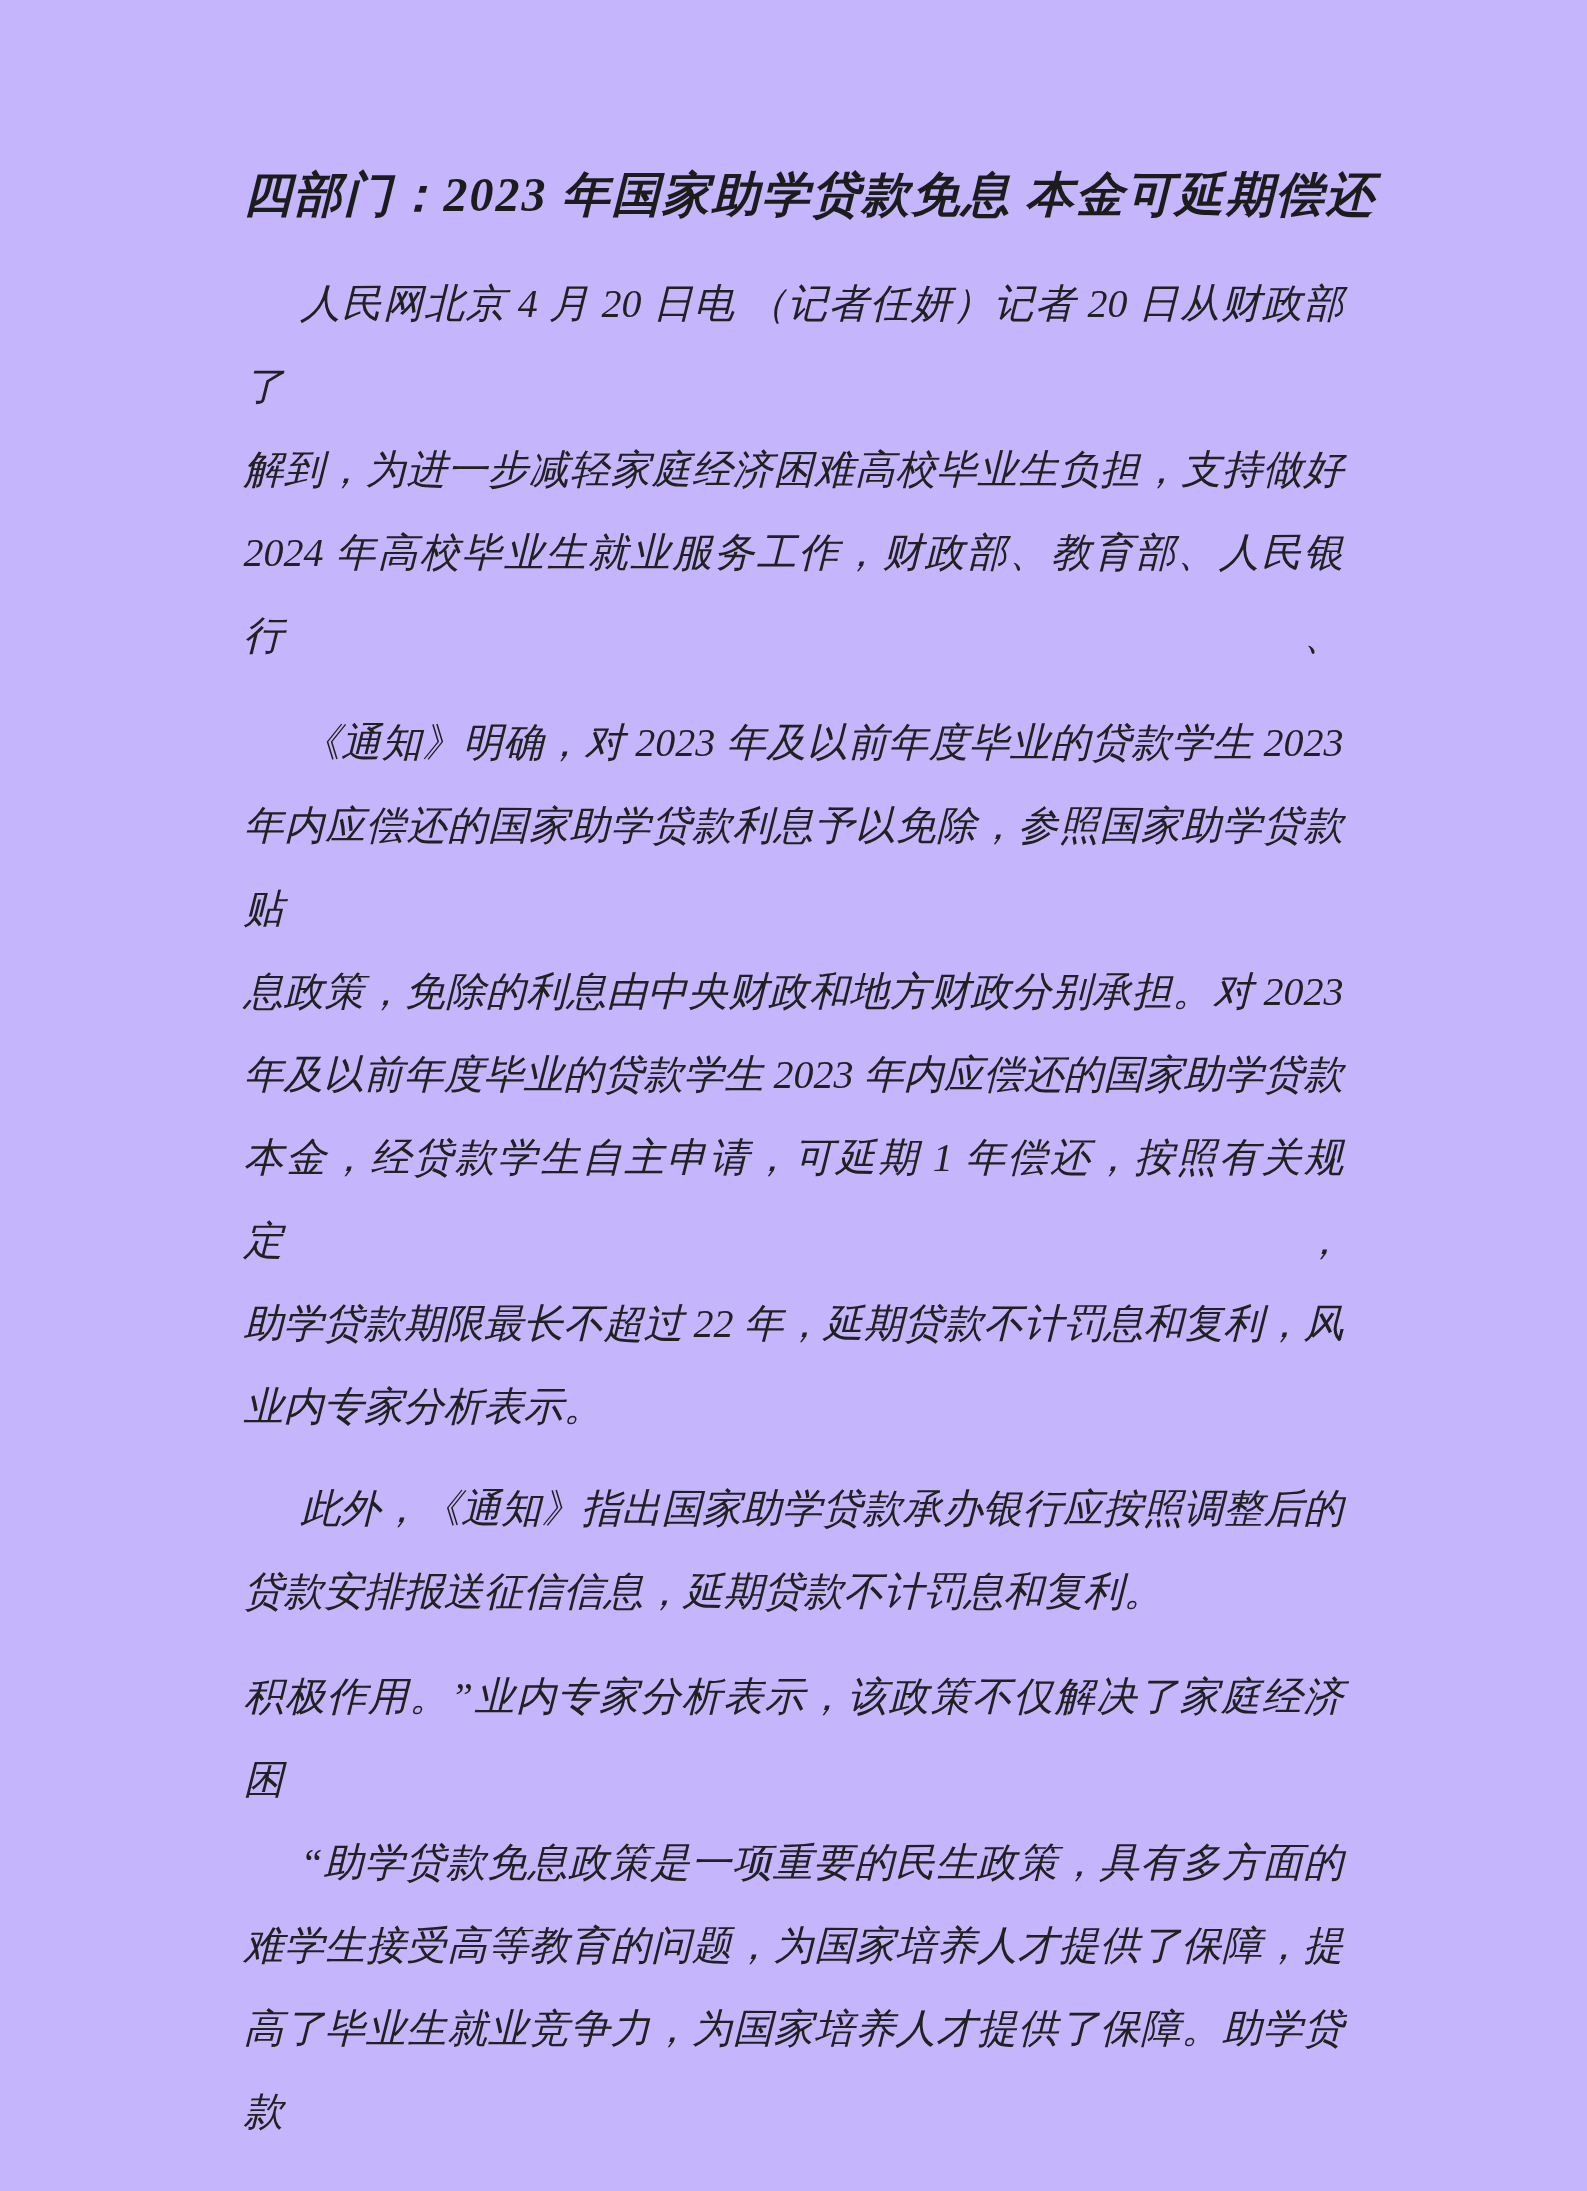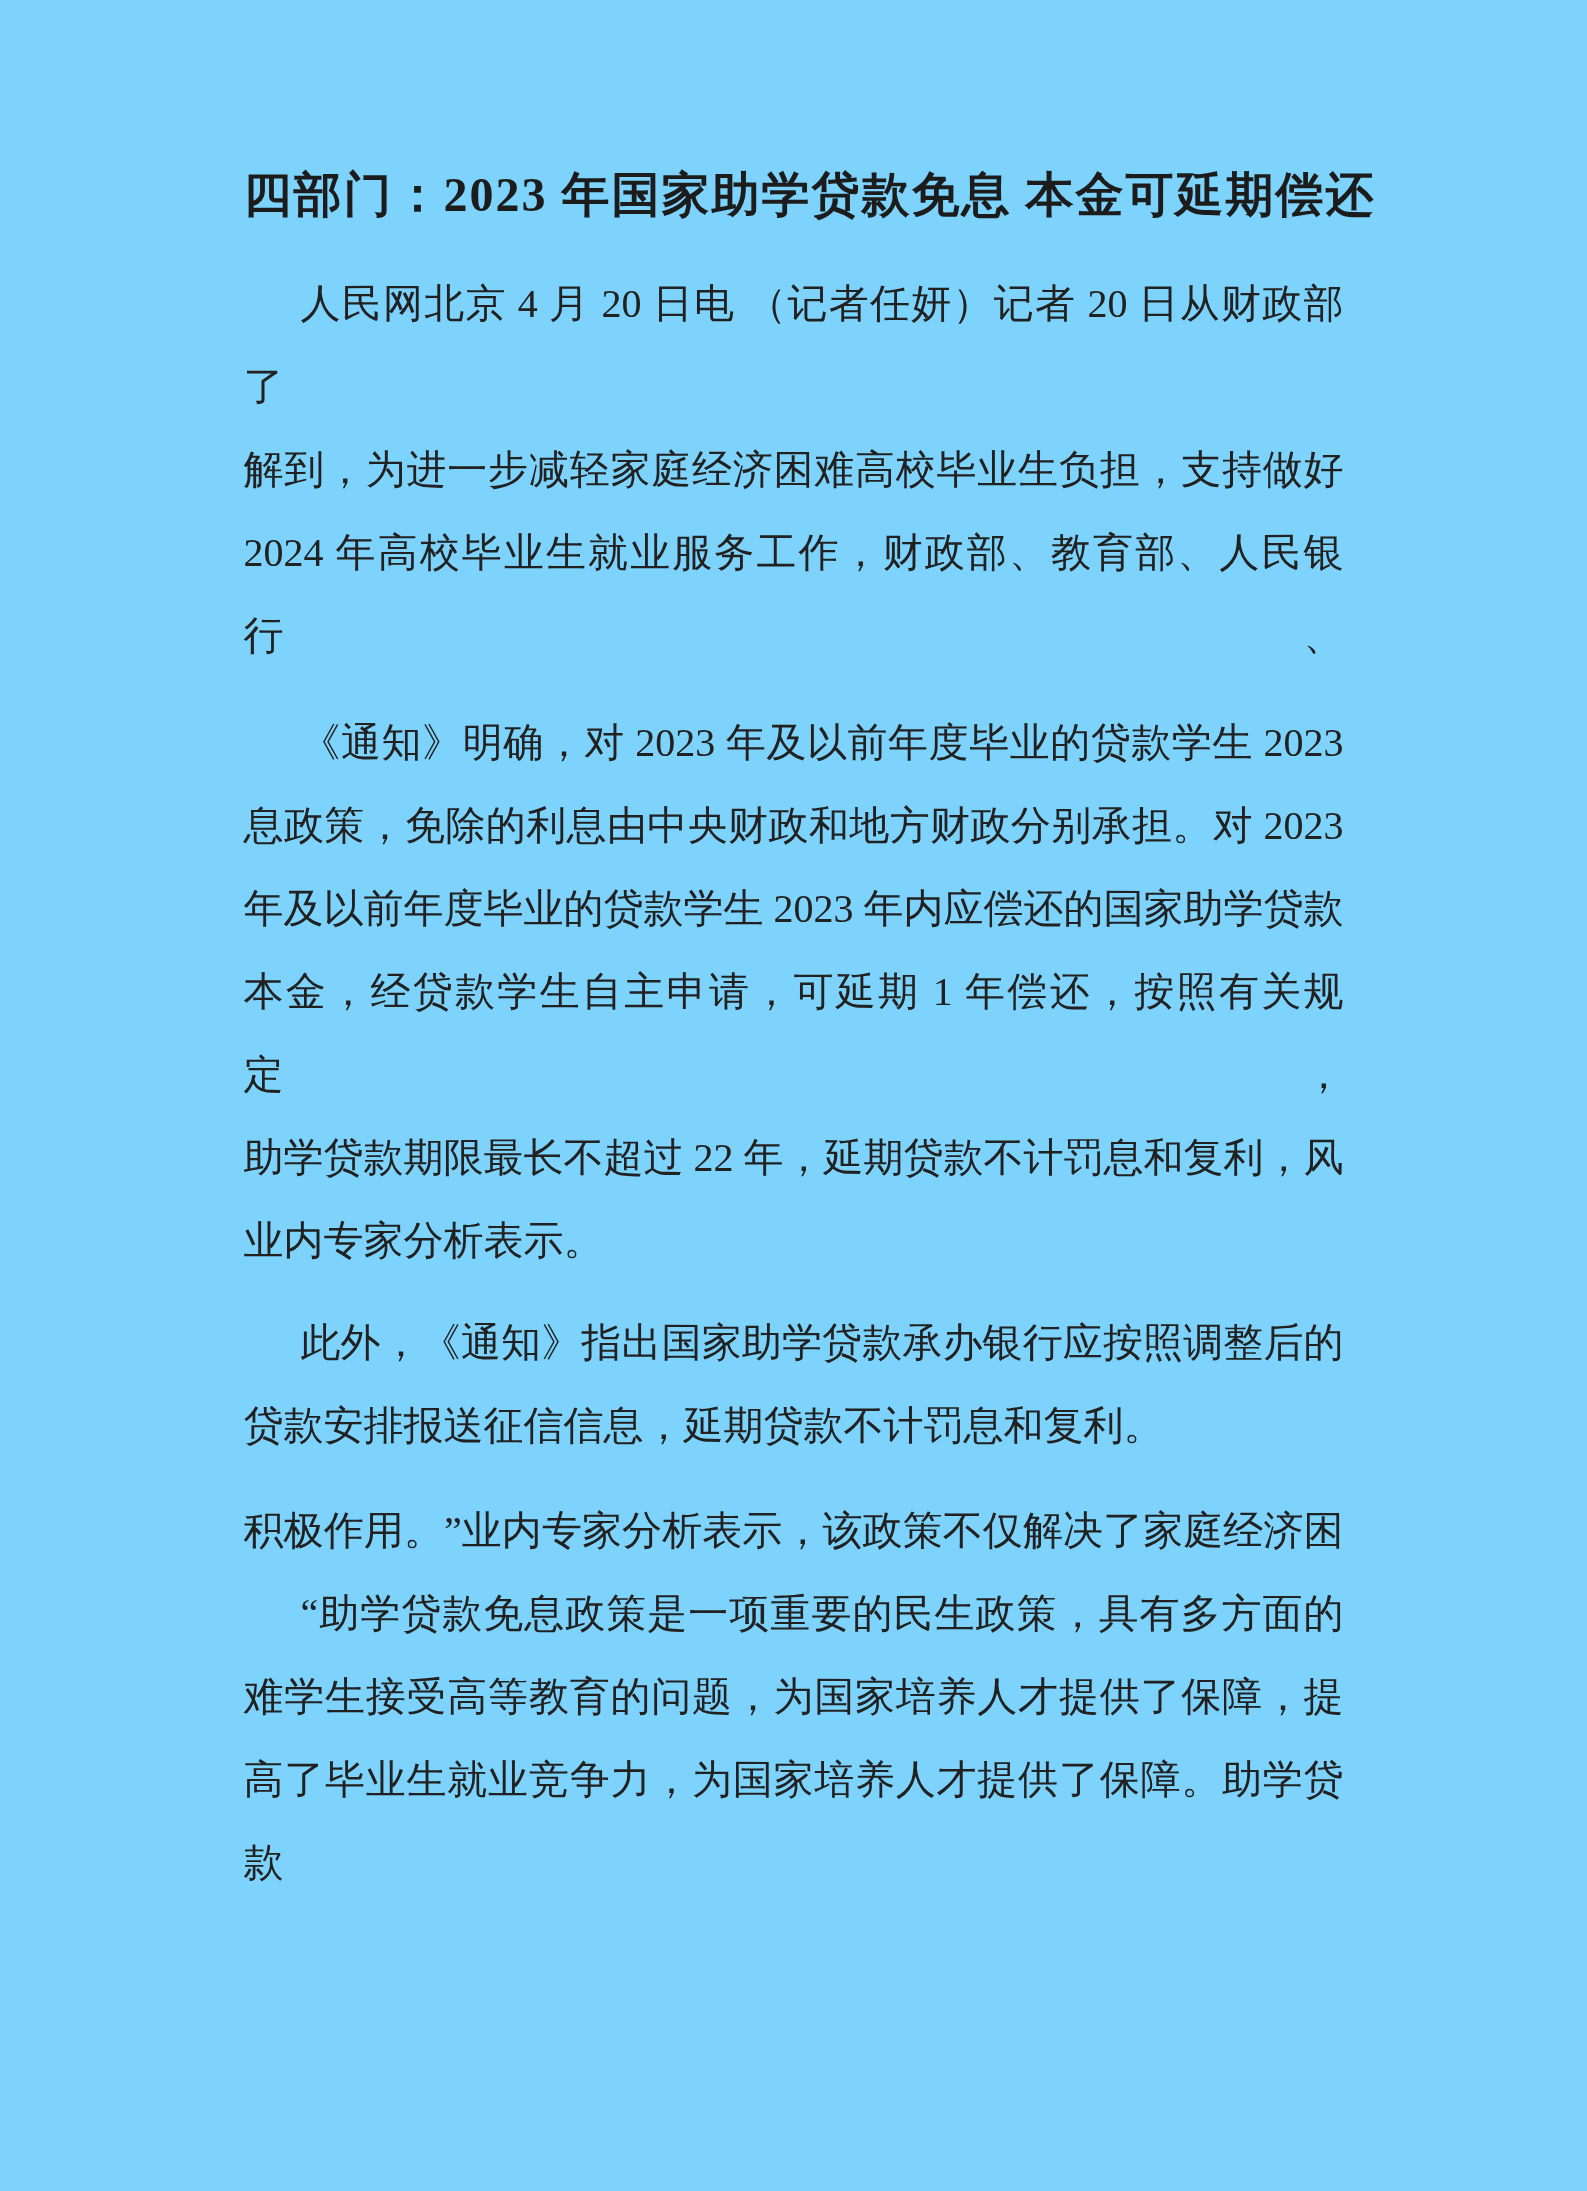--- a/index.html
+++ b/index.html
@@ -4,24 +4,25 @@
 <style>
   html, body {
     margin: 0;
     padding: 0;
     background: #ffffff;
   }
   .page {
     position: relative;
     width: 1587px;
     height: 2191px;
-    background: #7dd3fc;
+    background: #c4b5fd;
     overflow: hidden;
     font-family: "Liberation Serif", "DejaVu Serif", serif;
     color: #212121;
+    font-style: italic;
   }
   .content {
     width: 1100px;
     margin: 0 auto;
   }
   .title {
     margin: 168px 0 0 0;
     padding: 0;
     font-size: 48px;
     line-height: 54px;
@@ -58,20 +59,21 @@
     <h1 class="title">四部门：2023 年国家助学贷款免息 本金可延期偿还</h1>
 
     <div class="para p1">
       <div class="line j indent">人民网北京 4 月 20 日电 （记者任妍）记者 20 日从财政部了</div>
       <div class="line j">解到，为进一步减轻家庭经济困难高校毕业生负担，支持做好</div>
       <div class="line j">2024 年高校毕业生就业服务工作，财政部、教育部、人民银行、</div>
     </div>
 
     <div class="para p2">
       <div class="line j indent">《通知》明确，对 2023 年及以前年度毕业的贷款学生 2023</div>
+      <div class="line j">年内应偿还的国家助学贷款利息予以免除，参照国家助学贷款贴</div>
       <div class="line j">息政策，免除的利息由中央财政和地方财政分别承担。对 2023</div>
       <div class="line j">年及以前年度毕业的贷款学生 2023 年内应偿还的国家助学贷款</div>
       <div class="line j">本金，经贷款学生自主申请，可延期 1 年偿还，按照有关规定，</div>
       <div class="line j">助学贷款期限最长不超过 22 年，延期贷款不计罚息和复利，风</div>
       <div class="line">业内专家分析表示。</div>
     </div>
 
     <div class="para p3">
       <div class="line j indent">此外，《通知》指出国家助学贷款承办银行应按照调整后的</div>
       <div class="line">贷款安排报送征信信息，延期贷款不计罚息和复利。</div>

